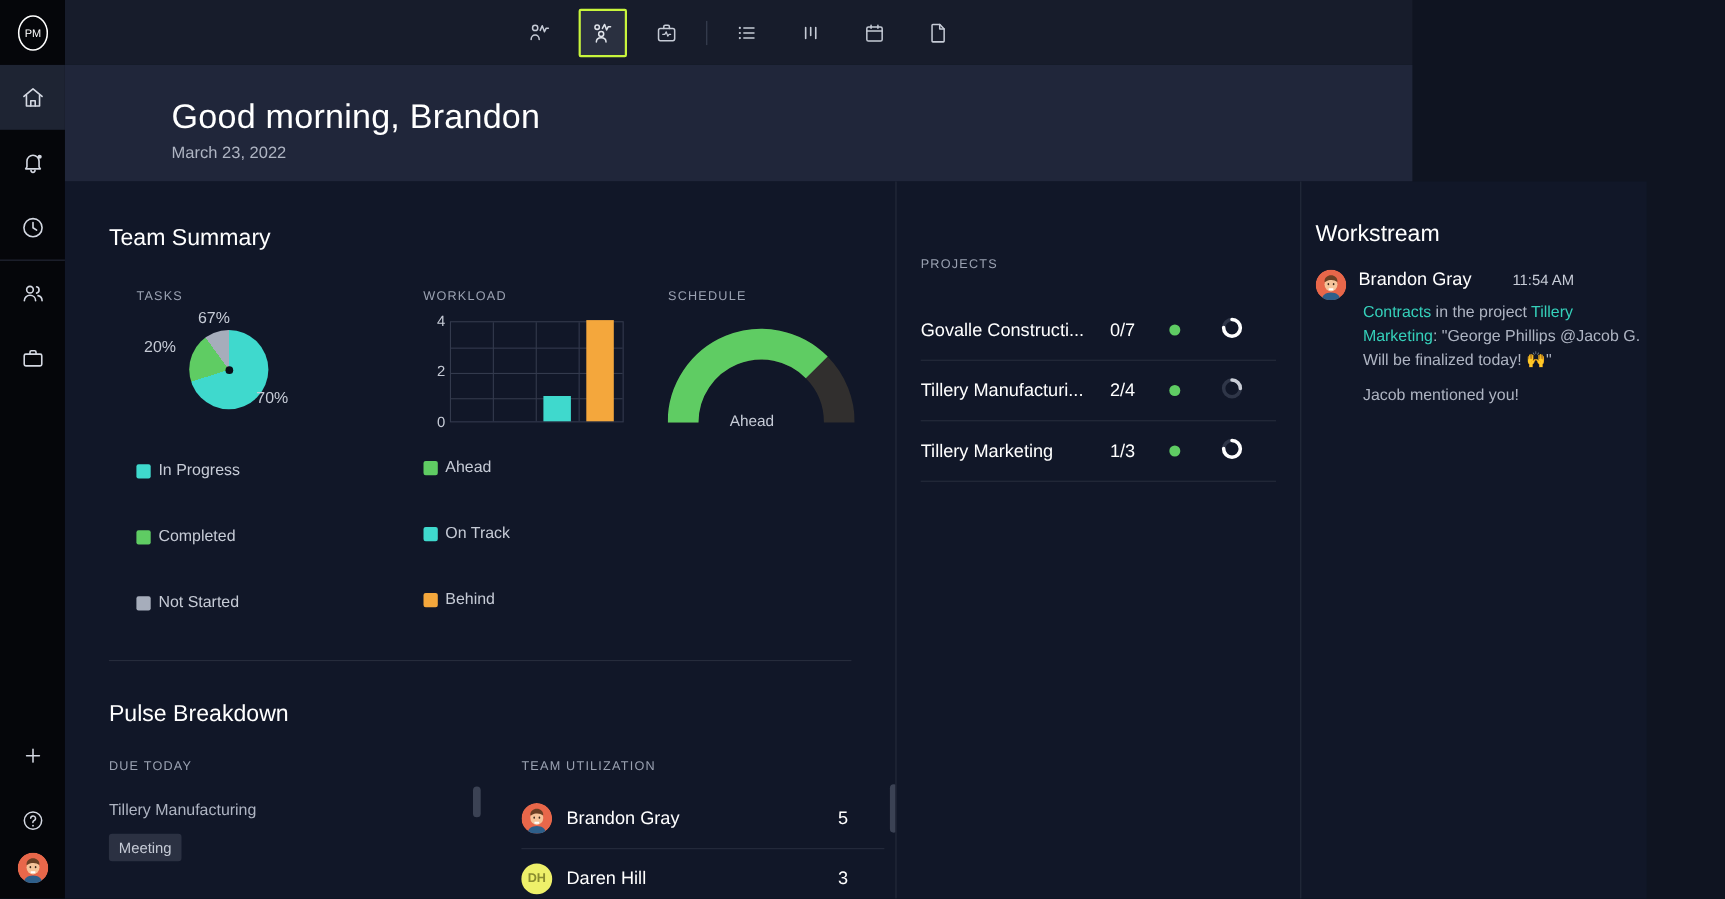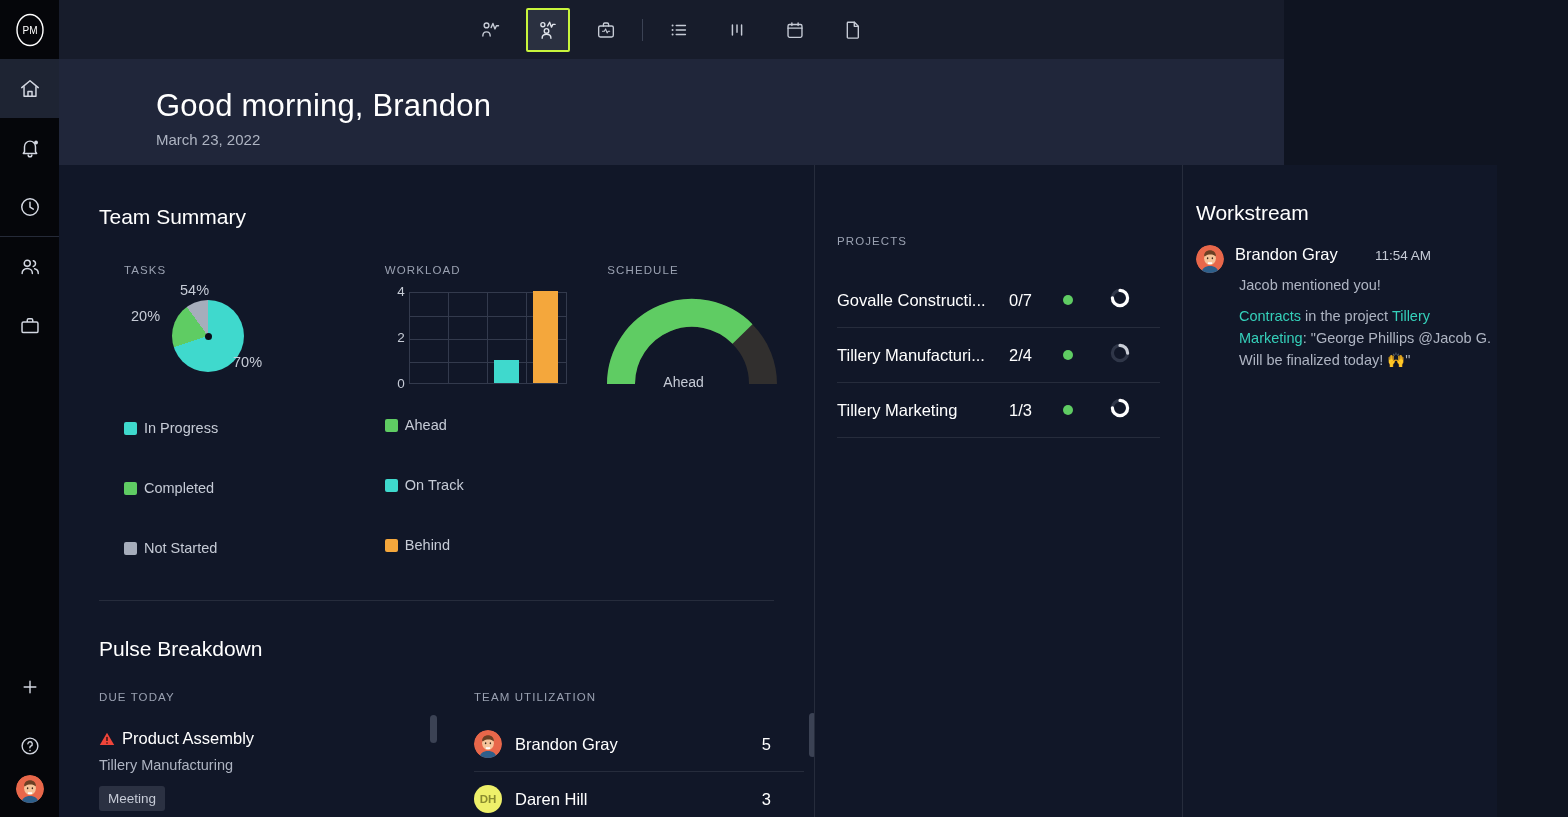--- a/index.html
+++ b/index.html
@@ -311,21 +311,21 @@
         <div class="ts">
           <div class="panel-title">Team Summary</div>
 
           <div class="ts-charts">
 
             <div class="chart-block cb-tasks">
               <div class="sub-label">TASKS</div>
               <div class="pie-wrap">
                 <div class="pie" style="background: conic-gradient(#3fd9cd 0deg 252deg, #5fcc63 252deg 324deg, #a6adbb 324deg 360deg);"></div>
                 <div class="pie-center"></div>
-                <span class="pie-lbl" style="left:56px; top:-8px;">54%</span>
+                <span class="pie-lbl" style="left:56px; top:-8px;">67%</span>
                 <span class="pie-lbl" style="left:7px; top:18px;">20%</span>
                 <span class="pie-lbl" style="left:109px; top:64px;">70%</span>
               </div>
               <div class="legend">
                 <div class="lg-item">
                   <span class="lg-sw" style="background:#3fd9cd"></span>
                   <span>In Progress</span>
                 </div>
                 <div class="lg-item">
                   <span class="lg-sw" style="background:#5fcc63"></span>
@@ -390,28 +390,20 @@
         <div class="divider-h"></div>
 
         <div class="tb">
           <div class="panel-title">Pulse Breakdown</div>
 
           <div class="tb-cols">
 
             <div class="tb-left">
               <div class="sub-label">DUE TODAY</div>
               <div class="task-card">
-                <div class="task-title">
-                  <svg width="16" height="16" viewBox="0 0 20 20" style="margin-right:7px;">
-                    <path d="M10 2.2 19 17.6H1z" fill="#f0453a"></path>
-                    <rect x="9.1" y="7.2" width="1.8" height="5.4" fill="#2a1010" rx=".8"></rect>
-                    <circle cx="10" cy="15" r="1" fill="#2a1010"></circle>
-                  </svg>
-                  <span>Product Assembly</span>
-                </div>
                 <div class="task-sub">Tillery Manufacturing</div>
                 <span class="tag">Meeting</span>
               </div>
 
               <div class="scroll-pill" style="right:-8px; top:24px; height:28px;"></div>
             </div>
 
             <div class="tb-right">
               <div class="sub-label">TEAM UTILIZATION</div>
               <div style="margin-top:14px;">
@@ -513,24 +505,24 @@
                 <ellipse cx="16.6" cy="19" rx="1.1" ry="1.4" fill="#3b2a1e"></ellipse>
                 <ellipse cx="23.4" cy="19" rx="1.1" ry="1.4" fill="#3b2a1e"></ellipse>
                 <path d="M17 24.5h6v2.5h-6z" fill="#ffffff"></path>
               </svg>
             </span>
             <div class="ws-body">
               <div class="ws-head">
                 <span class="ws-user">Brandon Gray</span>
                 <span class="ws-time">11:54 AM</span>
               </div>
-              <div class="ws-text">Jacob mentioned you!</div>
               <div class="ws-text second">
                 <span class="mention">Contracts</span><span> in the project </span><span class="mention">Tillery Marketing</span><span>: "George Phillips @Jacob G. Will be finalized today! 🙌"</span>
               </div>
+              <div class="ws-text">Jacob mentioned you!</div>
             </div>
           </div>
         </div>
       </div>
 
     </div>
   </div>
 </div>
 
 </body></html>

